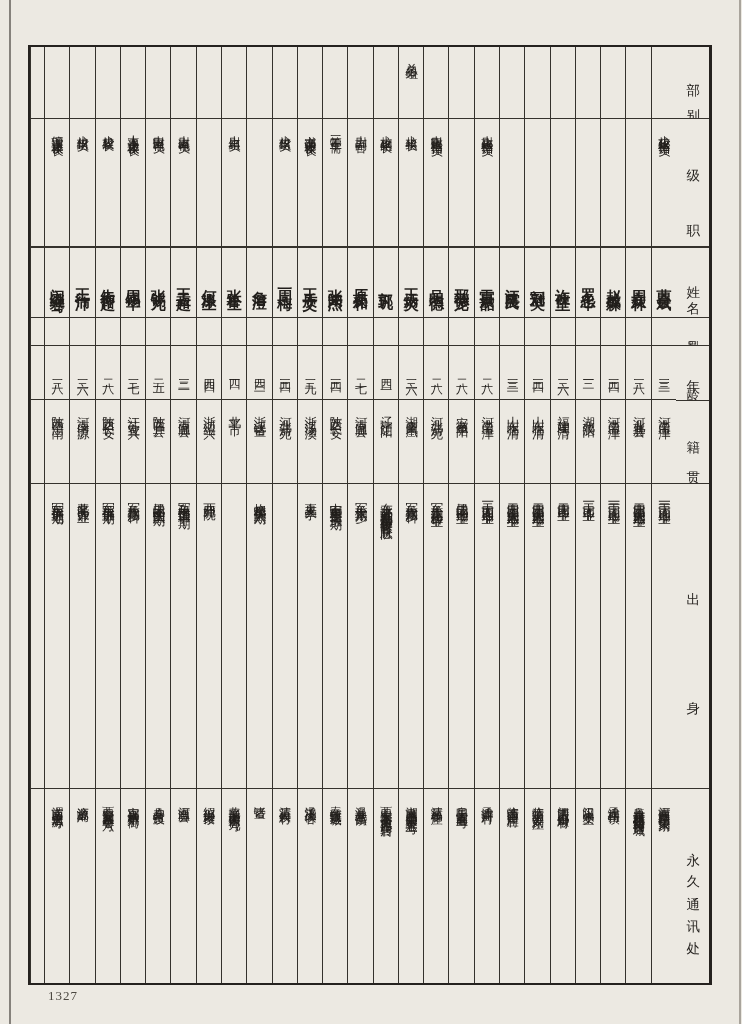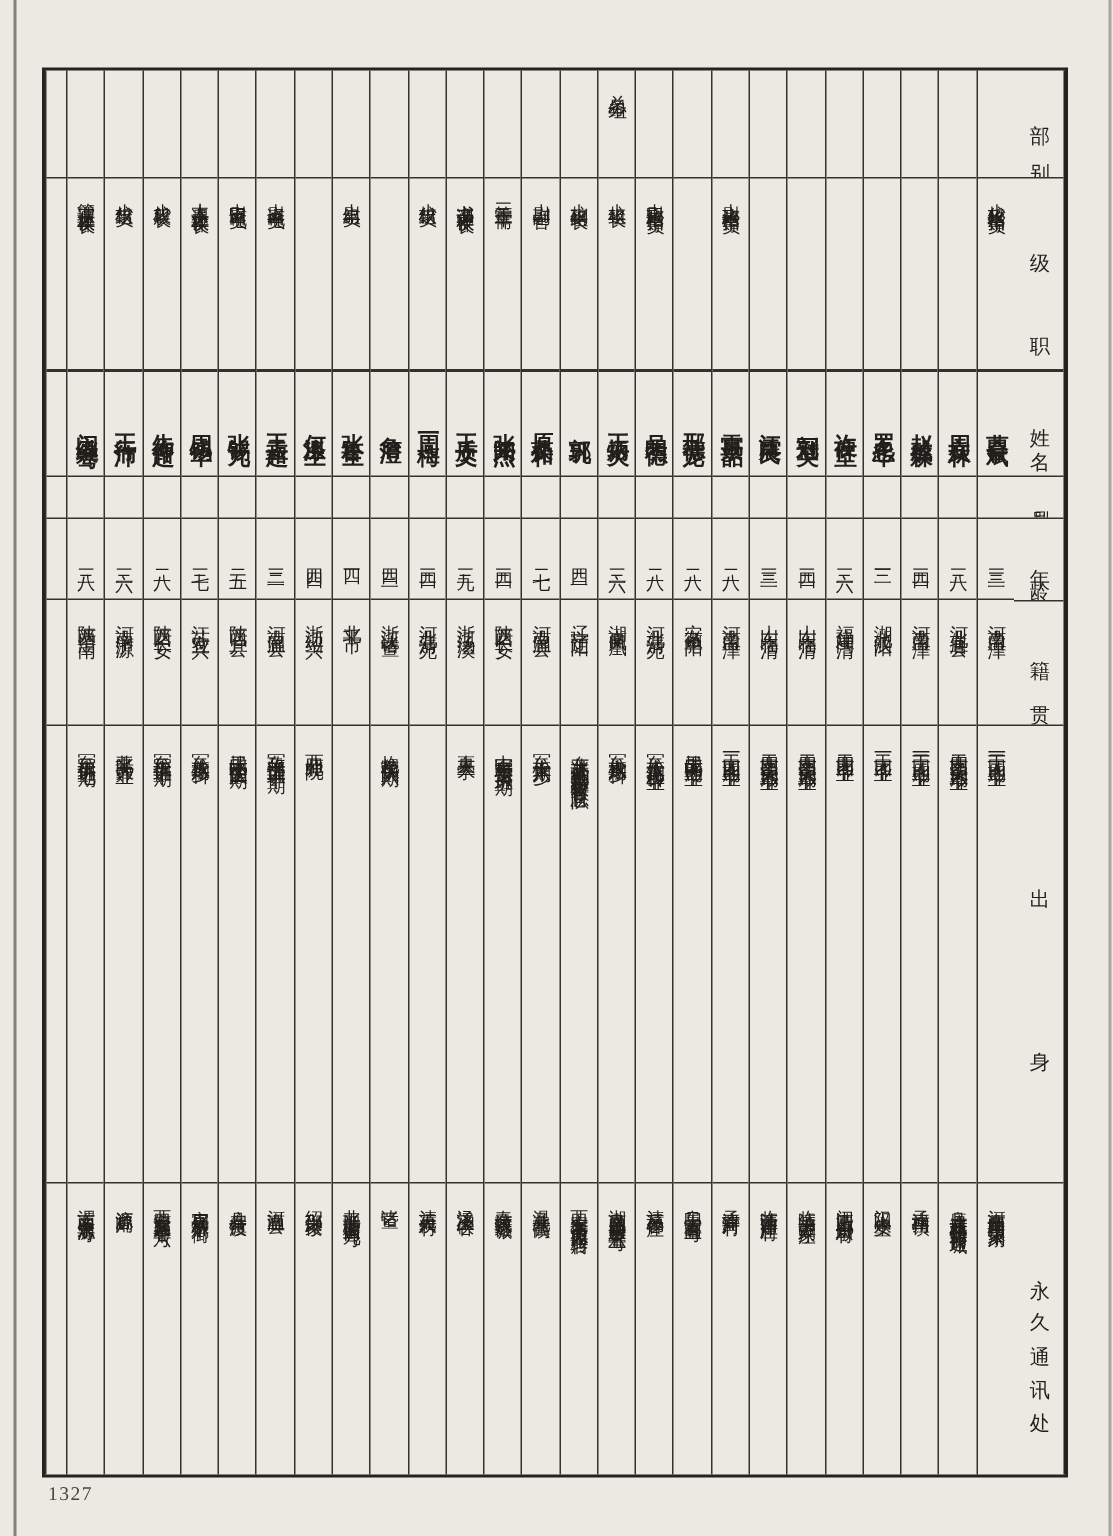--- a/index.html
+++ b/index.html
@@ -25,21 +25,21 @@
   .vtext{writing-mode:vertical-rl;text-orientation:upright;word-break:break-all;line-height:1.08;}
   .c-dept .vtext{font-size:12.5px;letter-spacing:2px;padding-top:6px;}
   .c-rank .vtext{font-size:12px;letter-spacing:1.5px;}
   .c-name .vtext{font-size:15px;font-weight:700;letter-spacing:3.5px;}
   .c-age .vtext{font-size:12px;letter-spacing:3px;}
   .c-native .vtext{font-size:12.5px;letter-spacing:3.5px;}
   .c-origin .vtext{font-size:12.5px;letter-spacing:1.5px;max-height:196px;}
   .c-address .vtext{font-size:12px;letter-spacing:1.5px;max-height:150px;}
   .header-col .cell{align-items:center;}
   .header-col .vtext{font-size:13.5px;font-weight:400;}
-  .page-number{position:absolute;left:32px;top:988px;font-size:13px;color:#4a463f;letter-spacing:1px;}
+  .page-number{position:absolute;left:48px;top:988px;font-size:13px;color:#4a463f;letter-spacing:1px;}
 </style>
 </head>
 <body>
 
 <div class="page">
   <div class="page-edge-left"></div>
   <div class="page-edge-right"></div>
 
   <div class="rtable">
     <div class="col header-col">

